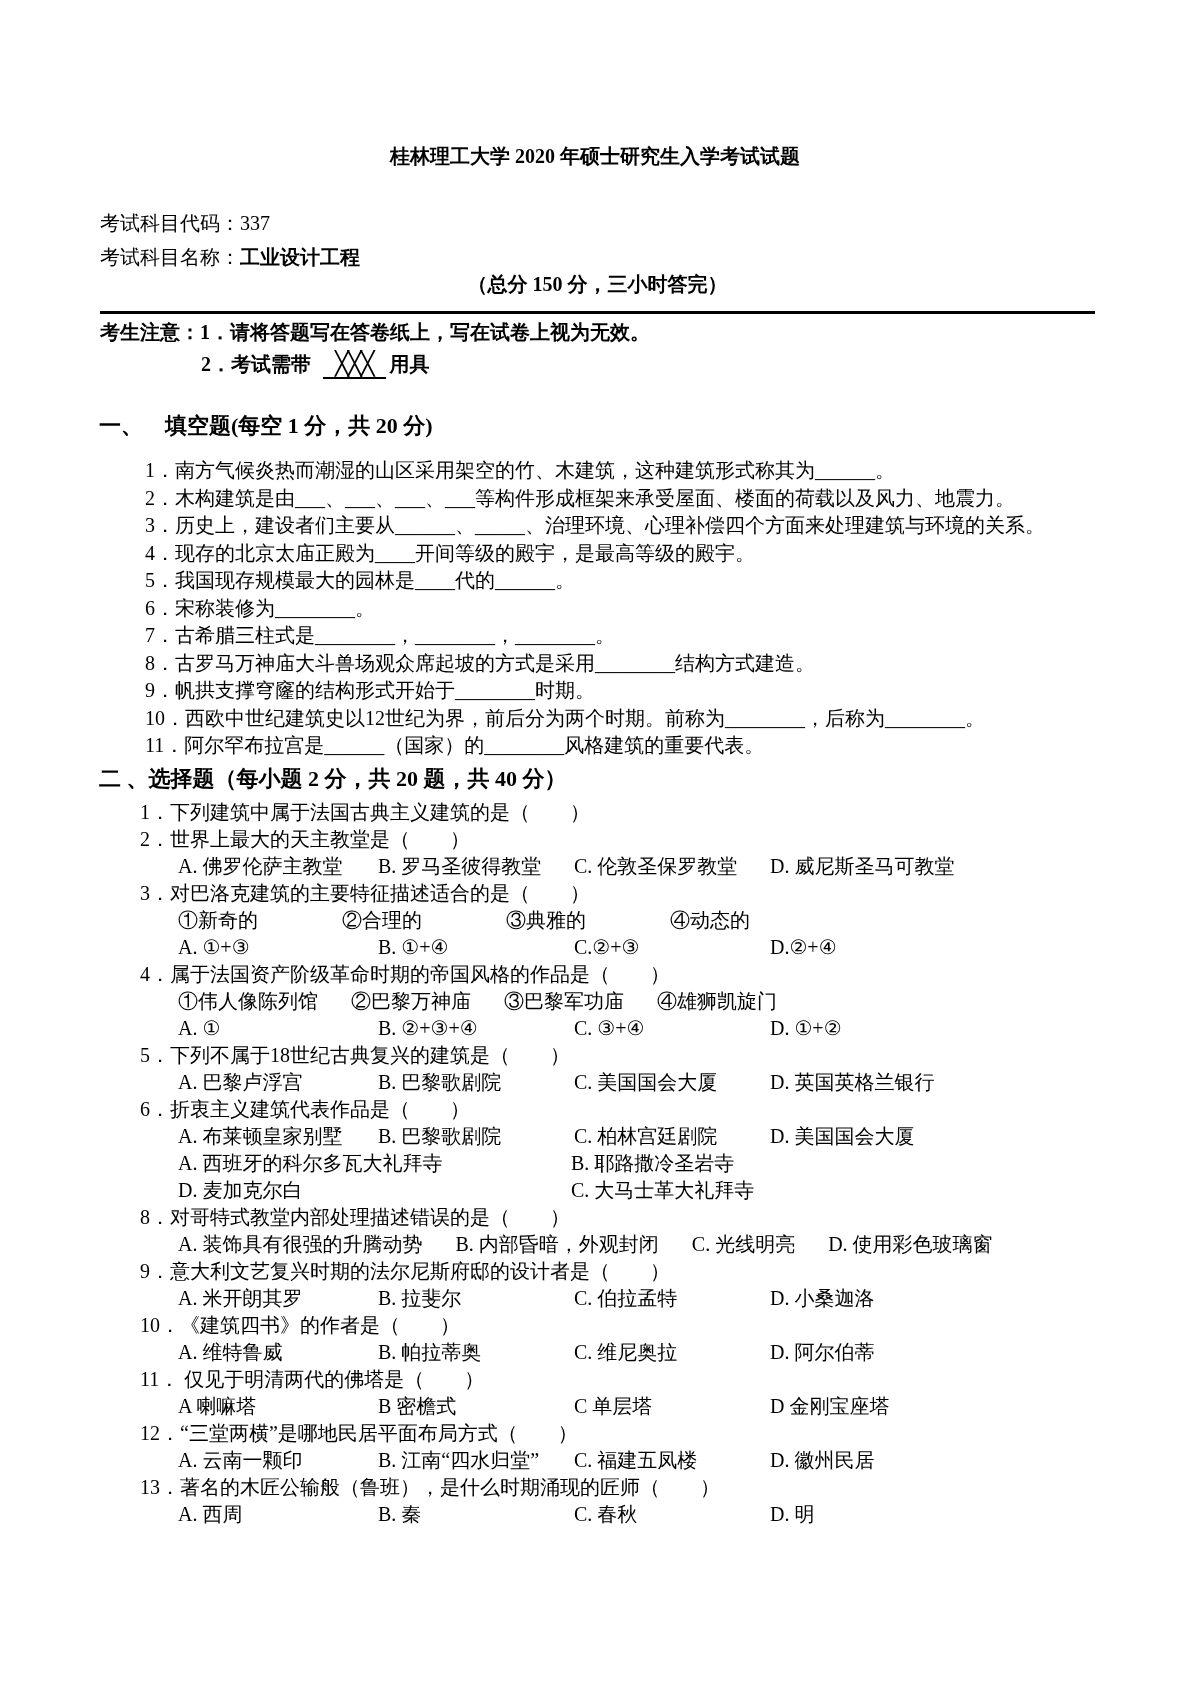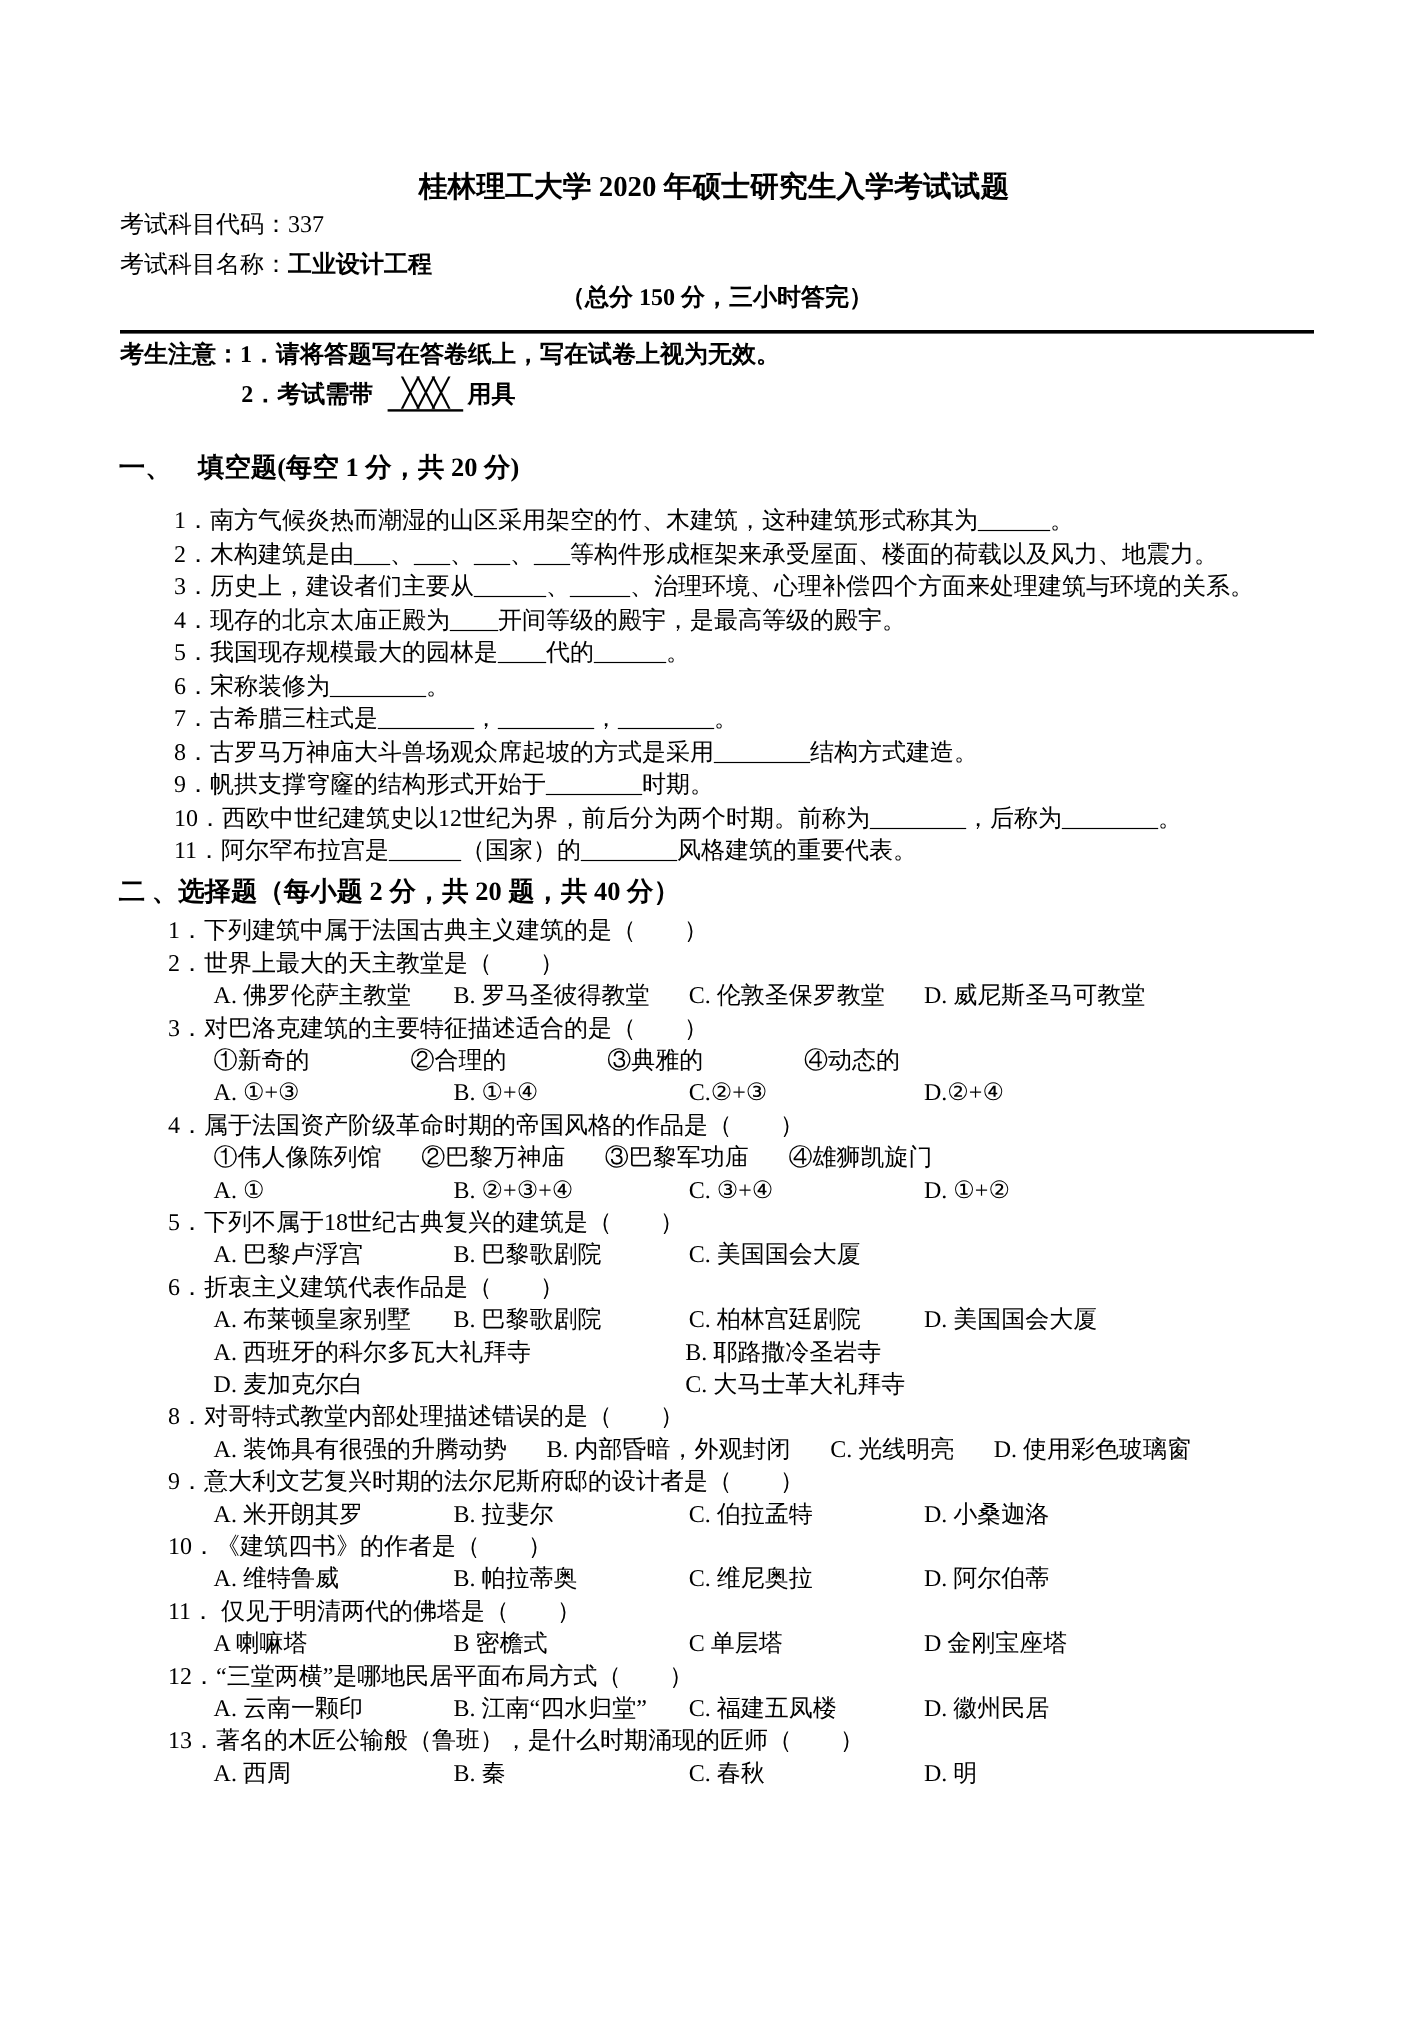--- a/index.html
+++ b/index.html
@@ -1,23 +1,23 @@
 <!DOCTYPE html>
 <html><head>
 <meta charset="utf-8">
 <style>
   html,body{margin:0;padding:0;}
   body{
     width:1190px;height:1683px;background:#ffffff;color:#000000;
     font-family:"Liberation Serif","DejaVu Serif",serif;
     font-size:20px;overflow:hidden;
   }
-  .title{margin:138px 0 0 0;text-align:center;font-size:24px;font-weight:bold;line-height:36px;}
+  .title{margin:138px 0 0 0;text-align:center;font-size:20px;font-weight:bold;line-height:36px;}
   .hline{margin-left:100px;line-height:26px;}
-  .code{}
+  .code{margin-top:36px;}
   .name{margin-top:8px;}
   .boldtxt{font-weight:bold;}
   .score-wrap{margin:2px 95px 0 100px;border-bottom:3px solid #000;text-align:center;line-height:24px;padding-bottom:15px;font-weight:bold;}
   .notice1{margin:5px 0 0 100px;font-weight:bold;line-height:26px;}
   .notice2{margin:6px 0 0 201px;font-weight:bold;line-height:26px;display:flex;align-items:baseline;}
   .xmark{border-bottom:2px solid #000;padding:0 12px;font-size:23px;letter-spacing:-1px;margin-left:12px;font-weight:bold;}
   .n2suffix{margin-left:4px;}
   .sec-heading{margin-left:99px;font-weight:bold;font-size:22px;line-height:30px;}
   #fill-heading{margin-top:32px;}
   #fill-items{margin:16px 0 0 145px;}
@@ -107,20 +107,21 @@
       <span>A. ①</span>
       <span>B. ②+③+④</span>
       <span>C. ③+④</span>
       <span>D. ①+②</span>
     </div>
     <div class="line qtext">5．下列不属于18世纪古典复兴的建筑是（　　）</div>
     <div class="line opts grid4">
       <span>A. 巴黎卢浮宫</span>
       <span>B. 巴黎歌剧院</span>
       <span>C. 美国国会大厦</span>
+      <span>D. 英国英格兰银行</span>
     </div>
     <div class="line qtext">6．折衷主义建筑代表作品是（　　）</div>
     <div class="line opts grid4">
       <span>A. 布莱顿皇家别墅</span>
       <span>B. 巴黎歌剧院</span>
       <span>C. 柏林宫廷剧院</span>
       <span>D. 美国国会大厦</span>
     </div>
     <div class="line opts grid2">
       <span>A. 西班牙的科尔多瓦大礼拜寺</span>

